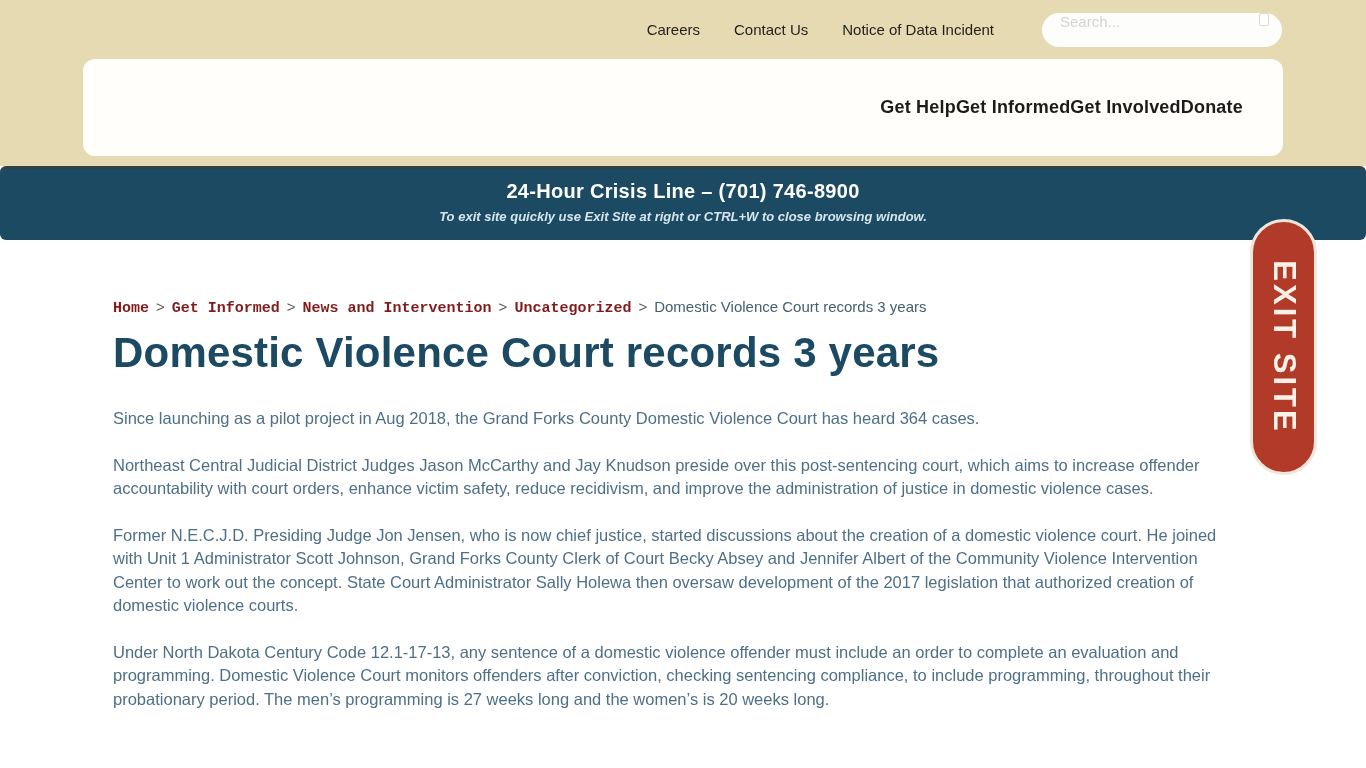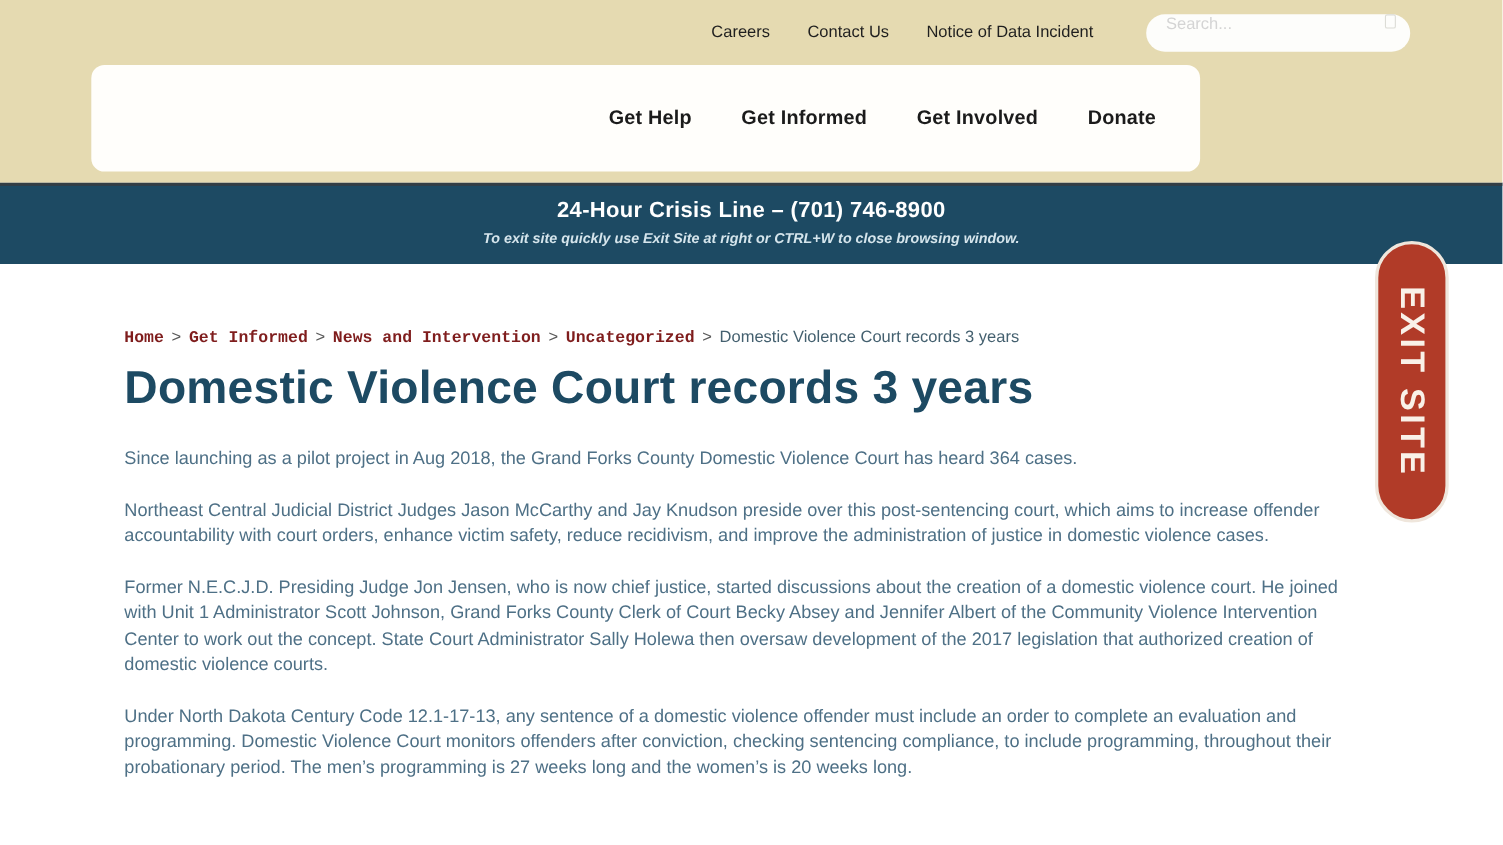--- a/index.html
+++ b/index.html
@@ -35,36 +35,36 @@
   .search-input::placeholder { color:#d4d4d4; }
   .search-glyph {
     width:10px; height:13px;
     border:1px solid #dcdcd6; border-radius:2px;
     flex:0 0 auto; cursor:pointer;
   }
 
   
   .header-card {
     position:absolute; left:83px; top:59px;
-    width:1008px; height:97px;
+    width:1200px; height:97px;
     background:#fffefb; border-radius:12px;
     display:flex; align-items:center; justify-content:flex-end;
-    gap:45px; padding-right:40px;
+    padding-right:40px;
   }
   .logo-area { position:absolute; left:20px; top:10px; width:380px; height:77px; }
   .navlink {
     font-size:18px; font-weight:bold; color:#1b1b1b;
     text-decoration:none; cursor:pointer; letter-spacing:.2px;
   }
 
   
   .crisis-band {
     background:#1d4a63; height:74px;
     border-top:3px solid #333e45;
-    text-align:center; padding-top:11px;
+    text-align:center; padding-top:11px;border-radius:6px;
   }
   .crisis-line {
     color:#ffffff; font-size:20px; font-weight:bold; letter-spacing:.3px;
   }
   .crisis-sub {
     margin-top:6px;
     color:#d5e5ec; font-size:13px; font-weight:bold; font-style:italic;
   }
 
   

